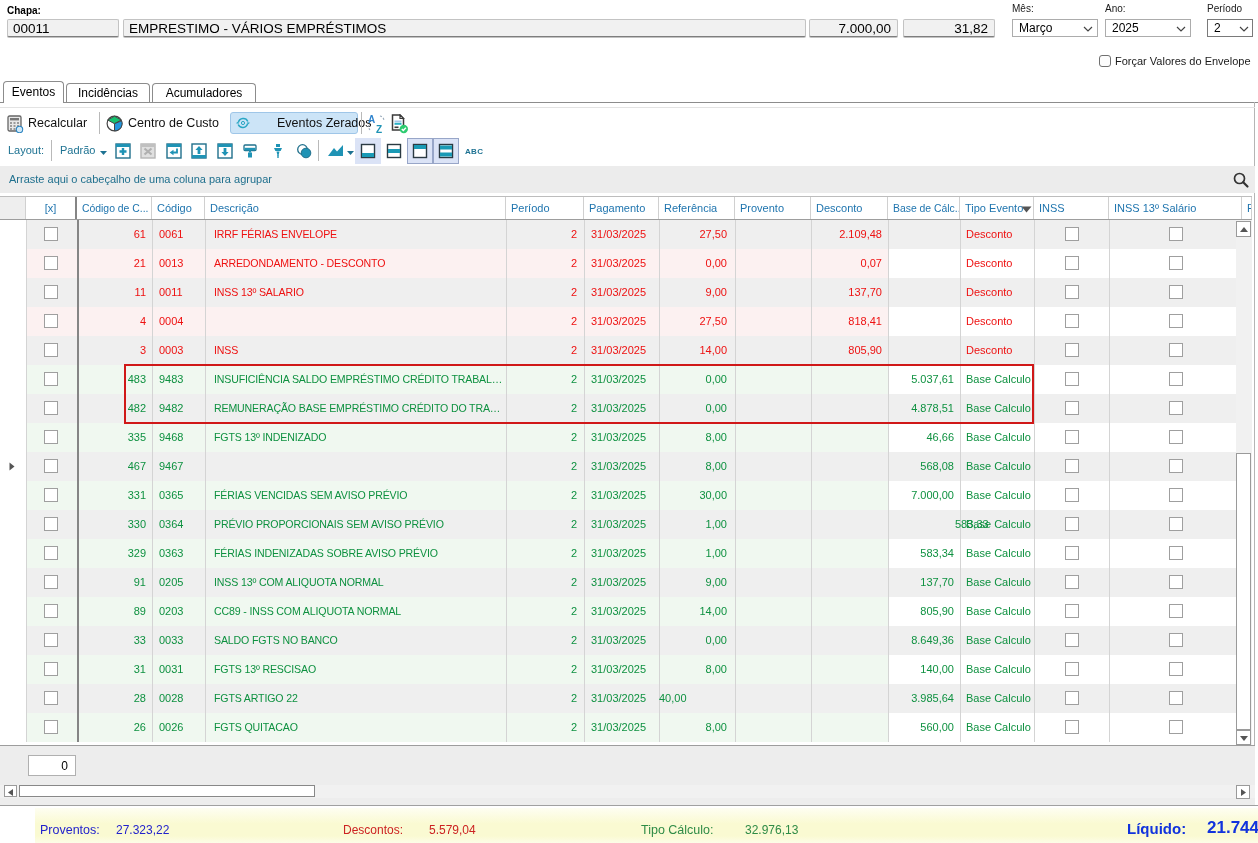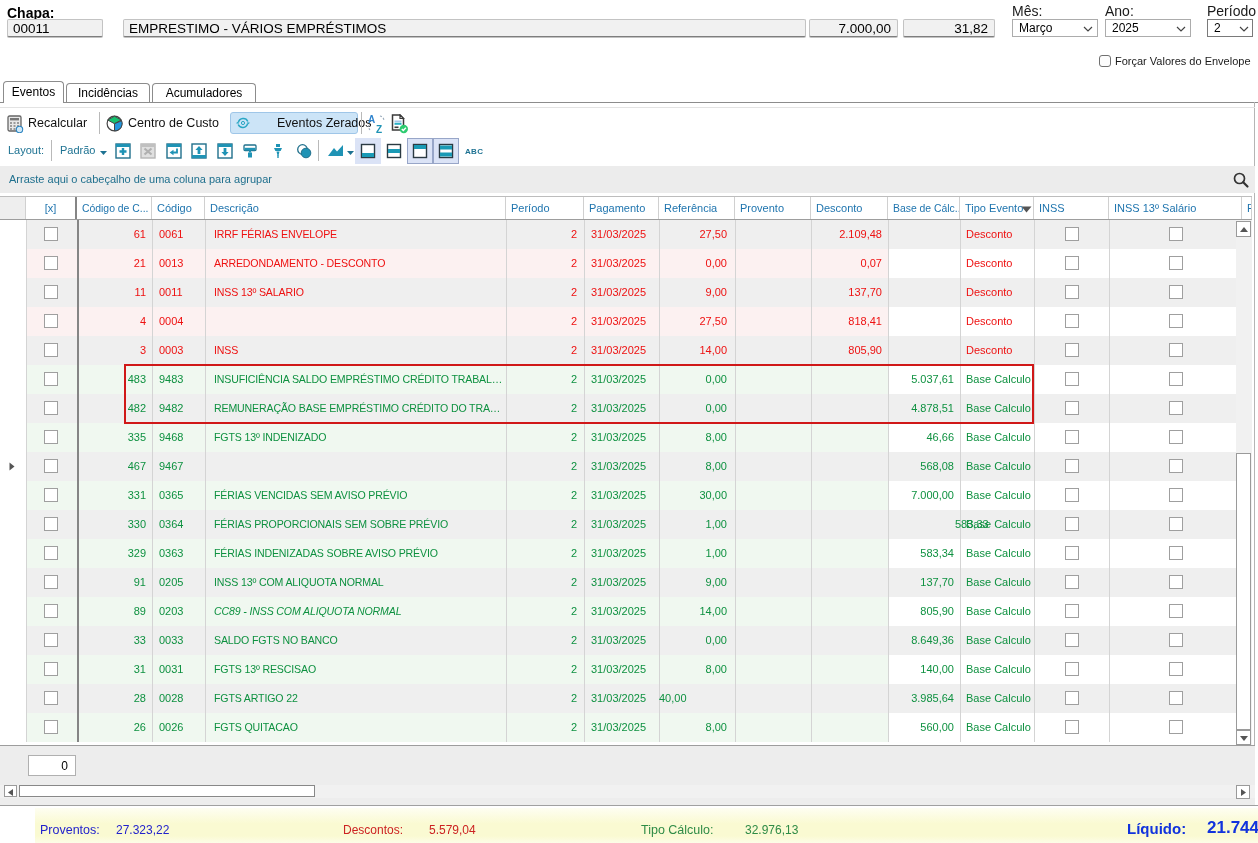--- a/index.html
+++ b/index.html
@@ -9,29 +9,29 @@
   border-bottom:1px solid #7e7e7e; border-radius:2px; box-shadow:0 1px 0 rgba(120,120,120,.45);
   font-size:13.5px; color:#000; line-height:17px; padding:0 6px 0 5px; }
 .cbx { position:absolute; background:#fff; border:1px solid #9f9f9f; width:14px; height:14px; }
 .hcell { position:absolute; top:0; height:100%; border-right:1px solid #d0d0d0;
   font-size:11px; color:#1e74ae; line-height:23px; white-space:nowrap; overflow:hidden; }
 .cell { position:absolute; top:0; height:100%; font-size:11px; line-height:29px;
   white-space:nowrap; overflow:hidden; }
 .row { position:absolute; left:0; width:1236px; height:29px; }
 .combo { position:absolute; background:#fff; border:1px solid #acacac; height:18px;
   font-size:12px; color:#000; padding:1px 0 0 6px; line-height:15px; }
-.lbl { position:absolute; font-size:14px; color:#1a1a1a; white-space:nowrap; }
+.lbl { position:absolute; font-size:10px; color:#1a1a1a; white-space:nowrap; }
 .tbtxt { position:absolute; font-size:12.5px; color:#111; white-space:nowrap; }
 .tealtx { position:absolute; font-size:11px; color:#1d7292; white-space:nowrap; }
 .sep { position:absolute; width:1px; background:#b9b9b9; }
 </style></head><body>
 <div id="root">
 
 <div class="lbl" style="left:7px;top:5px;font-weight:bold;color:#000;">Chapa:</div>
-<div class="fld" style="left:7px;top:19px;width:96px;height:18px;">00011</div>
+<div class="fld" style="left:7px;top:19px;width:112px;height:18px;">00011</div>
 <div class="fld" style="left:123px;top:19px;width:683px;height:18px;">EMPRESTIMO - VÁRIOS EMPRÉSTIMOS</div>
 <div class="fld" style="left:809px;top:19px;width:89px;height:18px;text-align:right;">7.000,00</div>
 <div class="fld" style="left:903px;top:19px;width:92px;height:18px;text-align:right;">31,82</div>
 <div class="lbl" style="left:1012px;top:3px;">Mês:</div>
 <div class="lbl" style="left:1105px;top:3px;">Ano:</div>
 <div class="lbl" style="left:1207px;top:3px;">Período</div>
 <div class="combo" style="left:1012px;top:19px;width:86px;">Março<svg style="position:absolute;left:70px;top:6px" width="10" height="6" viewBox="0 0 10 6">
         <path d="M1 1 L5 5 L9 1" stroke="#444" stroke-width="1.2" fill="none"></path>
       </svg></div>
 <div class="combo" style="left:1105px;top:19px;width:86px;">2025<svg style="position:absolute;left:70px;top:6px" width="10" height="6" viewBox="0 0 10 6">
@@ -492,21 +492,21 @@
 <div style="position:absolute;left:735px;top:0;width:1px;height:29px;background:#d4d4d4;"></div>
 <div style="position:absolute;left:811px;top:0;width:1px;height:29px;background:#d4d4d4;"></div>
 <div style="position:absolute;left:888px;top:0;width:1px;height:29px;background:#d4d4d4;"></div>
 <div style="position:absolute;left:960px;top:0;width:1px;height:29px;background:#d4d4d4;"></div>
 <div style="position:absolute;left:1034px;top:0;width:1px;height:29px;background:#d4d4d4;"></div>
 <div style="position:absolute;left:1109px;top:0;width:1px;height:29px;background:#d4d4d4;"></div>
 <div style="position:absolute;left:77px;top:0;width:2px;height:29px;background:#858585;"></div>
 <div class="cbx" style="left:44px;top:7px;"></div>
 <div class="cell" style="left:77px;width:75px;color:#0e9140;text-align:right;padding-right:6px;">330</div>
 <div class="cell" style="left:152px;width:53px;color:#0e9140;padding-left:7px;">0364</div>
-<div class="cell" style="left:205px;width:299px;color:#0e9140;padding-left:9px;text-overflow:ellipsis;font-size:10.6px;letter-spacing:-0.15px;">FÉRIAS PROPORCIONAIS SEM SOBRE PRÉVIO</div>
+<div class="cell" style="left:205px;width:299px;color:#0e9140;padding-left:9px;text-overflow:ellipsis;font-size:10.6px;letter-spacing:-0.15px;">PRÉVIO PROPORCIONAIS SEM AVISO PRÉVIO</div>
 <div class="cell" style="left:506px;width:78px;color:#0e9140;text-align:right;padding-right:7px;">2</div>
 <div class="cell" style="left:584px;width:75px;color:#0e9140;padding-left:7px;">31/03/2025</div>
 <div class="cell" style="left:659px;width:76px;color:#0e9140;text-align:right;padding-right:8px;">1,00</div>
 <div class="cell" style="left:936px;width:72px;color:#0e9140;text-align:left;padding-right:6px;padding-left:19px;">583,33</div>
 <div class="cell" style="left:960px;width:74px;color:#0e9140;padding-left:6px;">Base Calculo</div>
 <div class="cbx" style="left:1065px;top:7px;"></div>
 <div class="cbx" style="left:1169px;top:7px;"></div>
 </div>
 <div class="row" style="top:319px;">
 <div style="position:absolute;left:26px;top:0;width:862px;height:29px;background:#f0f8f0;"></div>
@@ -576,21 +576,21 @@
 <div style="position:absolute;left:735px;top:0;width:1px;height:29px;background:#d4d4d4;"></div>
 <div style="position:absolute;left:811px;top:0;width:1px;height:29px;background:#d4d4d4;"></div>
 <div style="position:absolute;left:888px;top:0;width:1px;height:29px;background:#d4d4d4;"></div>
 <div style="position:absolute;left:960px;top:0;width:1px;height:29px;background:#d4d4d4;"></div>
 <div style="position:absolute;left:1034px;top:0;width:1px;height:29px;background:#d4d4d4;"></div>
 <div style="position:absolute;left:1109px;top:0;width:1px;height:29px;background:#d4d4d4;"></div>
 <div style="position:absolute;left:77px;top:0;width:2px;height:29px;background:#858585;"></div>
 <div class="cbx" style="left:44px;top:7px;"></div>
 <div class="cell" style="left:77px;width:75px;color:#0e9140;text-align:right;padding-right:6px;">89</div>
 <div class="cell" style="left:152px;width:53px;color:#0e9140;padding-left:7px;">0203</div>
-<div class="cell" style="left:205px;width:299px;color:#0e9140;padding-left:9px;text-overflow:ellipsis;font-size:10.6px;letter-spacing:-0.15px;font-style:italic;">CC89 - INSS COM ALIQUOTA NORMAL</div>
+<div class="cell" style="left:205px;width:299px;color:#0e9140;padding-left:9px;text-overflow:ellipsis;font-size:10.6px;letter-spacing:-0.15px;">CC89 - INSS COM ALIQUOTA NORMAL</div>
 <div class="cell" style="left:506px;width:78px;color:#0e9140;text-align:right;padding-right:7px;">2</div>
 <div class="cell" style="left:584px;width:75px;color:#0e9140;padding-left:7px;">31/03/2025</div>
 <div class="cell" style="left:659px;width:76px;color:#0e9140;text-align:right;padding-right:8px;">14,00</div>
 <div class="cell" style="left:888px;width:72px;color:#0e9140;text-align:right;padding-right:6px;">805,90</div>
 <div class="cell" style="left:960px;width:74px;color:#0e9140;padding-left:6px;">Base Calculo</div>
 <div class="cbx" style="left:1065px;top:7px;"></div>
 <div class="cbx" style="left:1169px;top:7px;"></div>
 </div>
 <div class="row" style="top:406px;">
 <div style="position:absolute;left:26px;top:0;width:862px;height:29px;background:#efefef;"></div>

